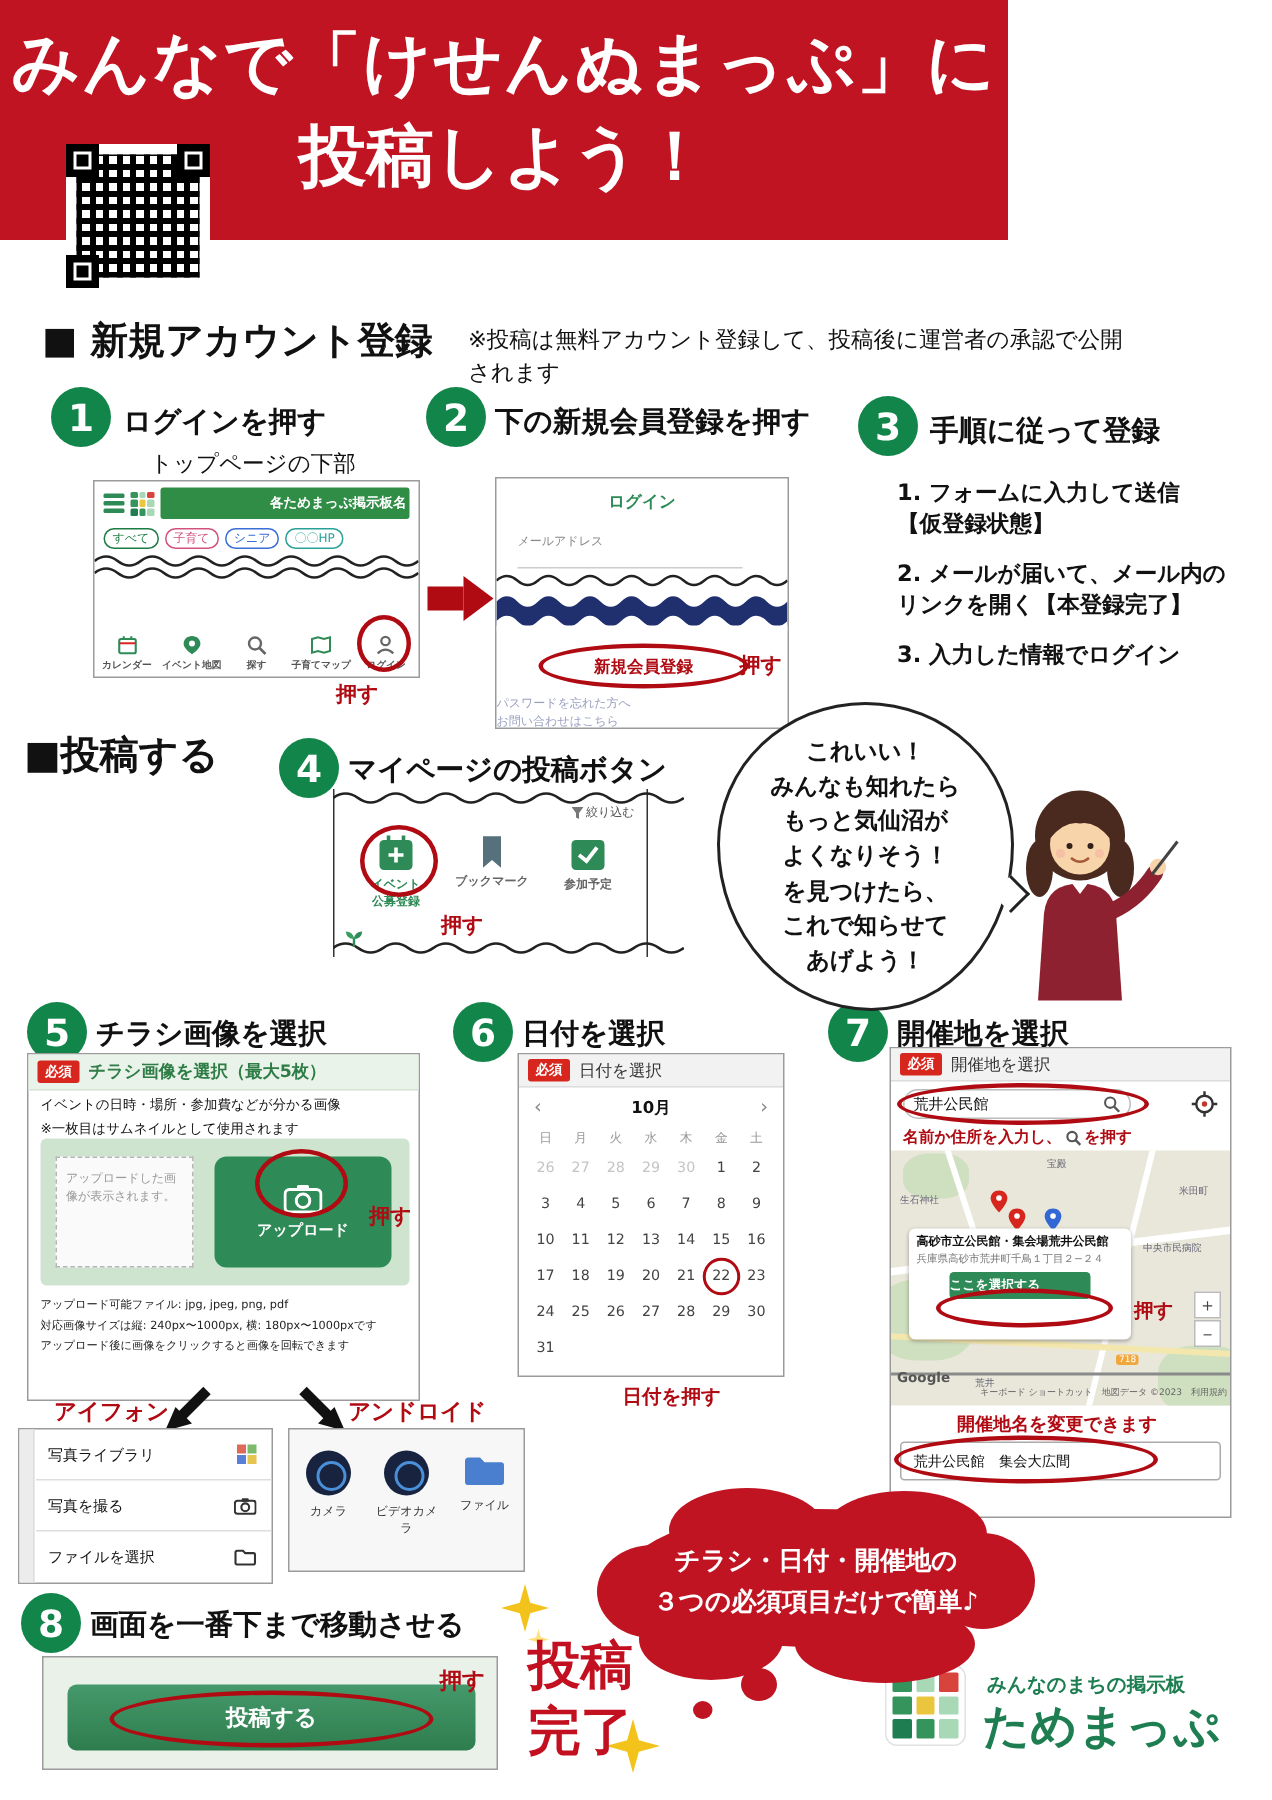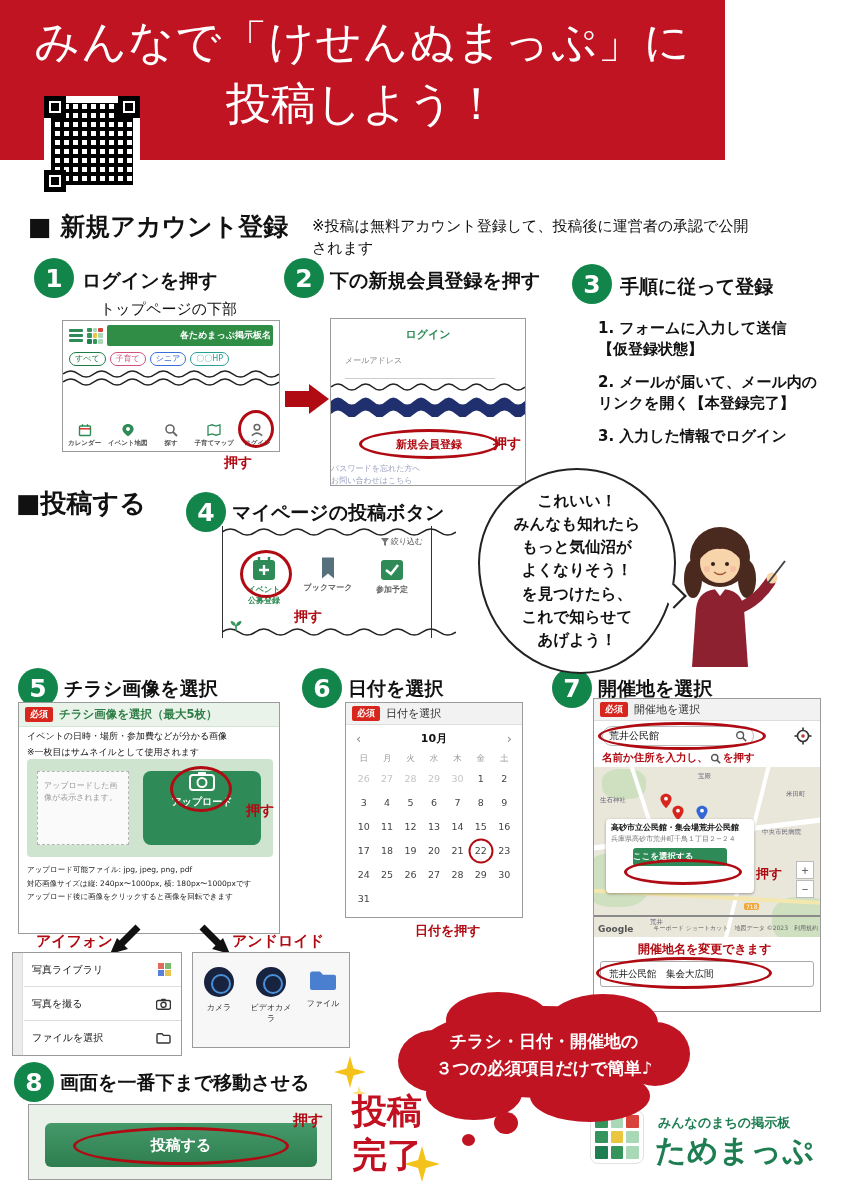--- a/index.html
+++ b/index.html
@@ -3,21 +3,21 @@
 <meta charset="utf-8">
 <style>
 *{margin:0;padding:0;box-sizing:border-box}
 html,body{background:#9a9a9a}
 .poster{position:relative;width:848px;height:1200px;margin:0 auto;background:#fff;overflow:hidden;
   font-family:"DejaVu Sans","Liberation Sans",sans-serif;color:#111}
 .abs{position:absolute}
 .pre{white-space:pre-line}
 
 
-.hd{position:absolute;left:0;top:0;width:725px;height:160px;background:var(--header_red);color:#fff;text-align:center;font-weight:normal}
+.hd{position:absolute;left:0;top:0;width:672px;height:160px;background:var(--header_red);color:#fff;text-align:center;font-weight:bold}
 .hd-l1{padding-top:12px;font-size:45px;letter-spacing:1px}
 .hd-l2{font-size:45px;margin-top:2px}
 
 
 .qr{position:absolute;left:44px;top:96px;width:96px;height:96px;background:#fff;padding:7px}
 .qr-pat{position:relative;width:82px;height:82px;
  background-image:repeating-linear-gradient(0deg,#000 0 4px,transparent 4px 9px),
                   repeating-linear-gradient(90deg,#000 0 4px,#fff 4px 9px)}
 .qf{position:absolute;width:22px;height:22px;background:#fff;border:5px solid #000}
 .qf::after{content:'';position:absolute;left:2px;top:2px;width:8px;height:8px;background:#000}
@@ -87,21 +87,21 @@
 .blob-txt{position:absolute;left:0;right:0;top:36px;text-align:center;color:#fff;font-weight:bold;font-size:17px;line-height:1.6;z-index:2}
 
 
 .f5-head{display:flex;align-items:center;gap:6px;height:24px;background:#e9f3e9;padding:0 6px;border-bottom:1px solid #d5e5d5}
 .f5-head b{color:#2e7d46;font-size:11.5px}
 .f5-desc{font-size:9px;padding:3px 8px 0}
 .f5-panel{position:absolute;left:8px;top:56px;width:246px;height:98px;background:#cfe4cf;border-radius:4px}
 .f5-box{position:absolute;left:10px;top:12px;width:92px;height:74px;background:#fafafa;border:1px dashed #b5b5b5;
  font-size:8px;color:#999;padding:8px 6px;line-height:1.5}
 .f5-btn{position:absolute;left:116px;top:12px;width:118px;height:74px;background:var(--ui_green);border-radius:8px;
- display:flex;flex-direction:column;align-items:center;gap:4px;color:#fff;font-size:10px;font-weight:bold}
+ display:flex;flex-direction:column;align-items:center;justify-content:center;gap:4px;color:#fff;font-size:10px;font-weight:bold}
 .f5-notes{position:absolute;left:8px;right:6px;top:160px;font-size:7.5px;line-height:1.8;color:#222}
 .menu{position:absolute;background:#fff;border:1px solid #9b9b9b}
 .menu .strip{position:absolute;left:0;top:0;bottom:0;width:10px;background:#ececec;border-right:1px solid #ddd}
 .menu-row{position:absolute;left:11px;right:0;height:34px;display:flex;align-items:center;justify-content:space-between;
  padding:0 10px 0 8px;font-size:10px;border-bottom:1px solid #ddd}
 .ph4{display:grid;grid-template-columns:1fr 1fr;gap:1px;width:13px;height:13px}
 .ph4 i:nth-child(1){background:#e06a5a}.ph4 i:nth-child(2){background:#7cbb6c}
 .ph4 i:nth-child(3){background:#5a7fd6}.ph4 i:nth-child(4){background:#e6c44f}
 .amenu{position:absolute;background:#f7f7f7;border:1px solid #9b9b9b;display:flex;justify-content:space-around;padding-top:14px}
 .a-it{display:flex;flex-direction:column;align-items:center;gap:5px;font-size:8px;color:#333;width:44px;text-align:center}
@@ -578,21 +578,21 @@
       <div class="popup">
         <div class="t">高砂市立公民館・集会場荒井公民館</div>
         <div class="a">兵庫県高砂市荒井町千鳥１丁目２−２４</div>
         <span class="selbtn">ここを選択する</span>
       </div>
       <div class="ring" style="left:30px;top:92px;width:118px;height:26px;z-index:3"></div>
       <div class="press" style="left:162px;top:98px;font-size:13px;z-index:3">押す</div>
 
       <div class="zoom" style="right:6px;top:94px">＋</div>
       <div class="zoom" style="right:6px;top:113px">－</div>
-      <div class="attr" style="left:4px;bottom:3px;font-size:9px;color:#555;font-weight:bold">Google</div>
+      <div class="attr" style="left:4px;bottom:13px;font-size:9px;color:#555;font-weight:bold">Google</div>
       <div class="attr" style="right:2px;bottom:4px">キーボード ショートカット　地図データ ©2023　利用規約</div>
     </div>
 
     <div class="redtxt" style="left:44px;top:242px;font-size:12px">開催地名を変更できます</div>
     <div class="f7-venue">
       <span>荒井公民館　集会大広間</span>
     </div>
     <div class="ring" style="left:2px;top:258px;width:176px;height:32px"></div>
   </div>
 

